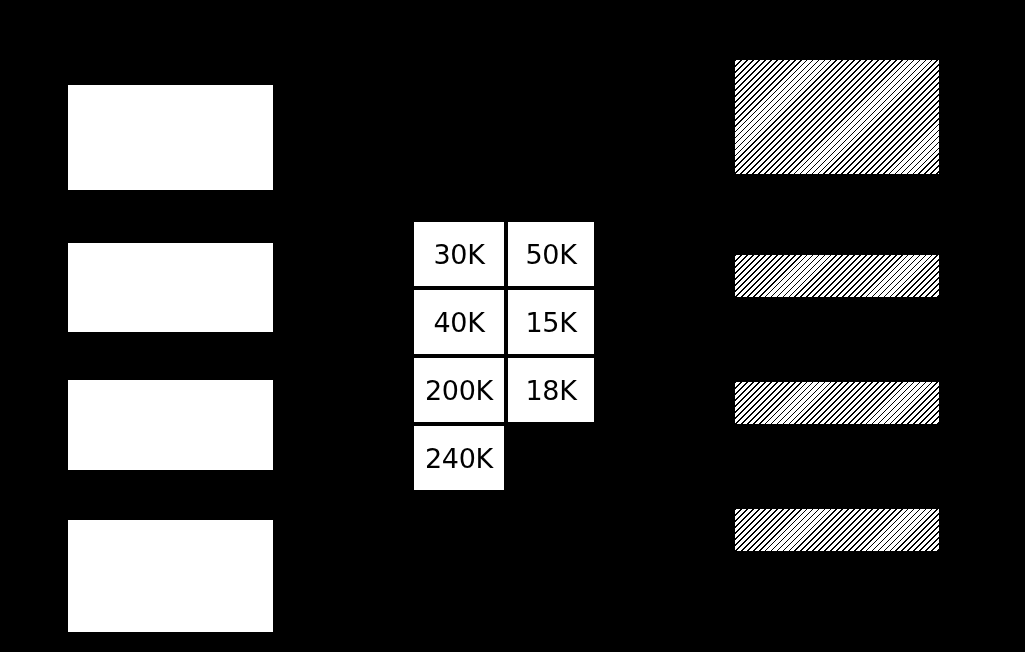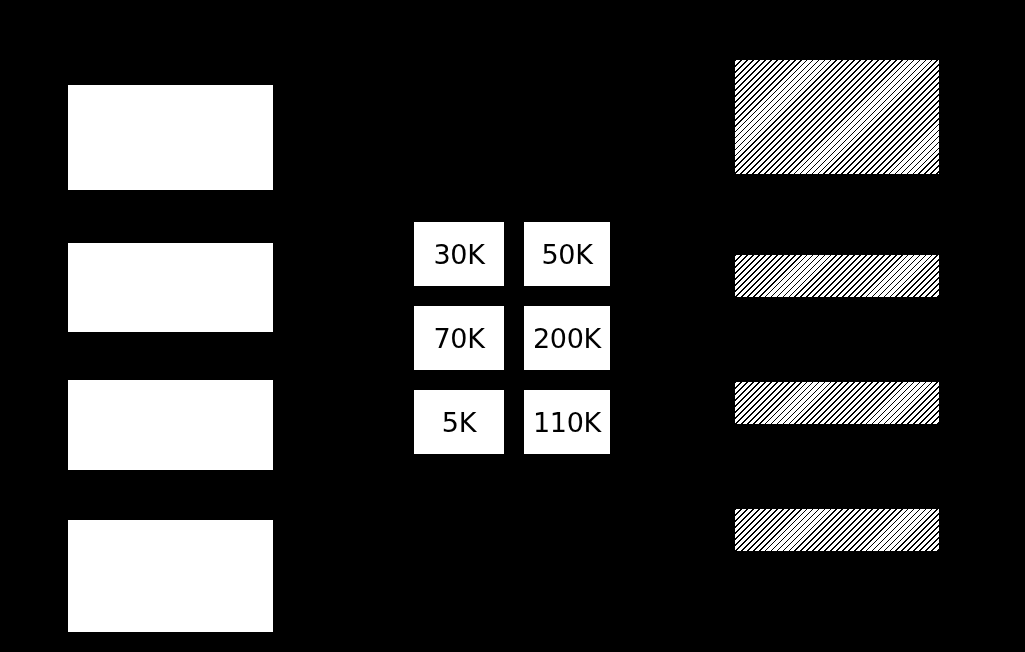--- a/index.html
+++ b/index.html
@@ -64,27 +64,28 @@
 </head>
 <body>
 
 <div id="canvas" style="width: 1025px; height: 652px; background: rgb(0, 0, 0);">
 
   <div class="plate" id="plate-1" style="left: 68px; top: 85px; width: 205px; height: 105px;"></div>
   <div class="plate" id="plate-2" style="left: 68px; top: 243px; width: 205px; height: 89px;"></div>
   <div class="plate" id="plate-3" style="left: 68px; top: 380px; width: 205px; height: 90px;"></div>
   <div class="plate" id="plate-4" style="left: 68px; top: 520px; width: 205px; height: 112px;"></div>
 
-  <div id="metrics-table" style="left: 414px; top: 222px; grid-template-columns: 90px 86px; grid-auto-rows: 64px; gap: 20px;">
+  <div id="metrics-table" style="left: 414px; top: 222px; grid-template-columns: 90px 86px; grid-auto-rows: 64px; gap: 4px;">
     <div class="cell">30K</div>
     <div class="cell">50K</div>
-    <div class="cell">70K</div>
+    <div class="cell">40K</div>
+    <div class="cell">15K</div>
     <div class="cell">200K</div>
-    <div class="cell">5K</div>
-    <div class="cell">110K</div>
+    <div class="cell">18K</div>
+    <div class="cell">240K</div>
   </div>
 
   <div class="hatch-bar" id="bar-1" style="left: 735px; top: 60px; width: 204px; height: 114px;"></div>
   <div class="hatch-bar" id="bar-2" style="left: 735px; top: 255px; width: 204px; height: 42px;"></div>
   <div class="hatch-bar" id="bar-3" style="left: 735px; top: 382px; width: 204px; height: 42px;"></div>
   <div class="hatch-bar" id="bar-4" style="left: 735px; top: 509px; width: 204px; height: 42px;"></div>
 
 </div>
 
 </body></html>

